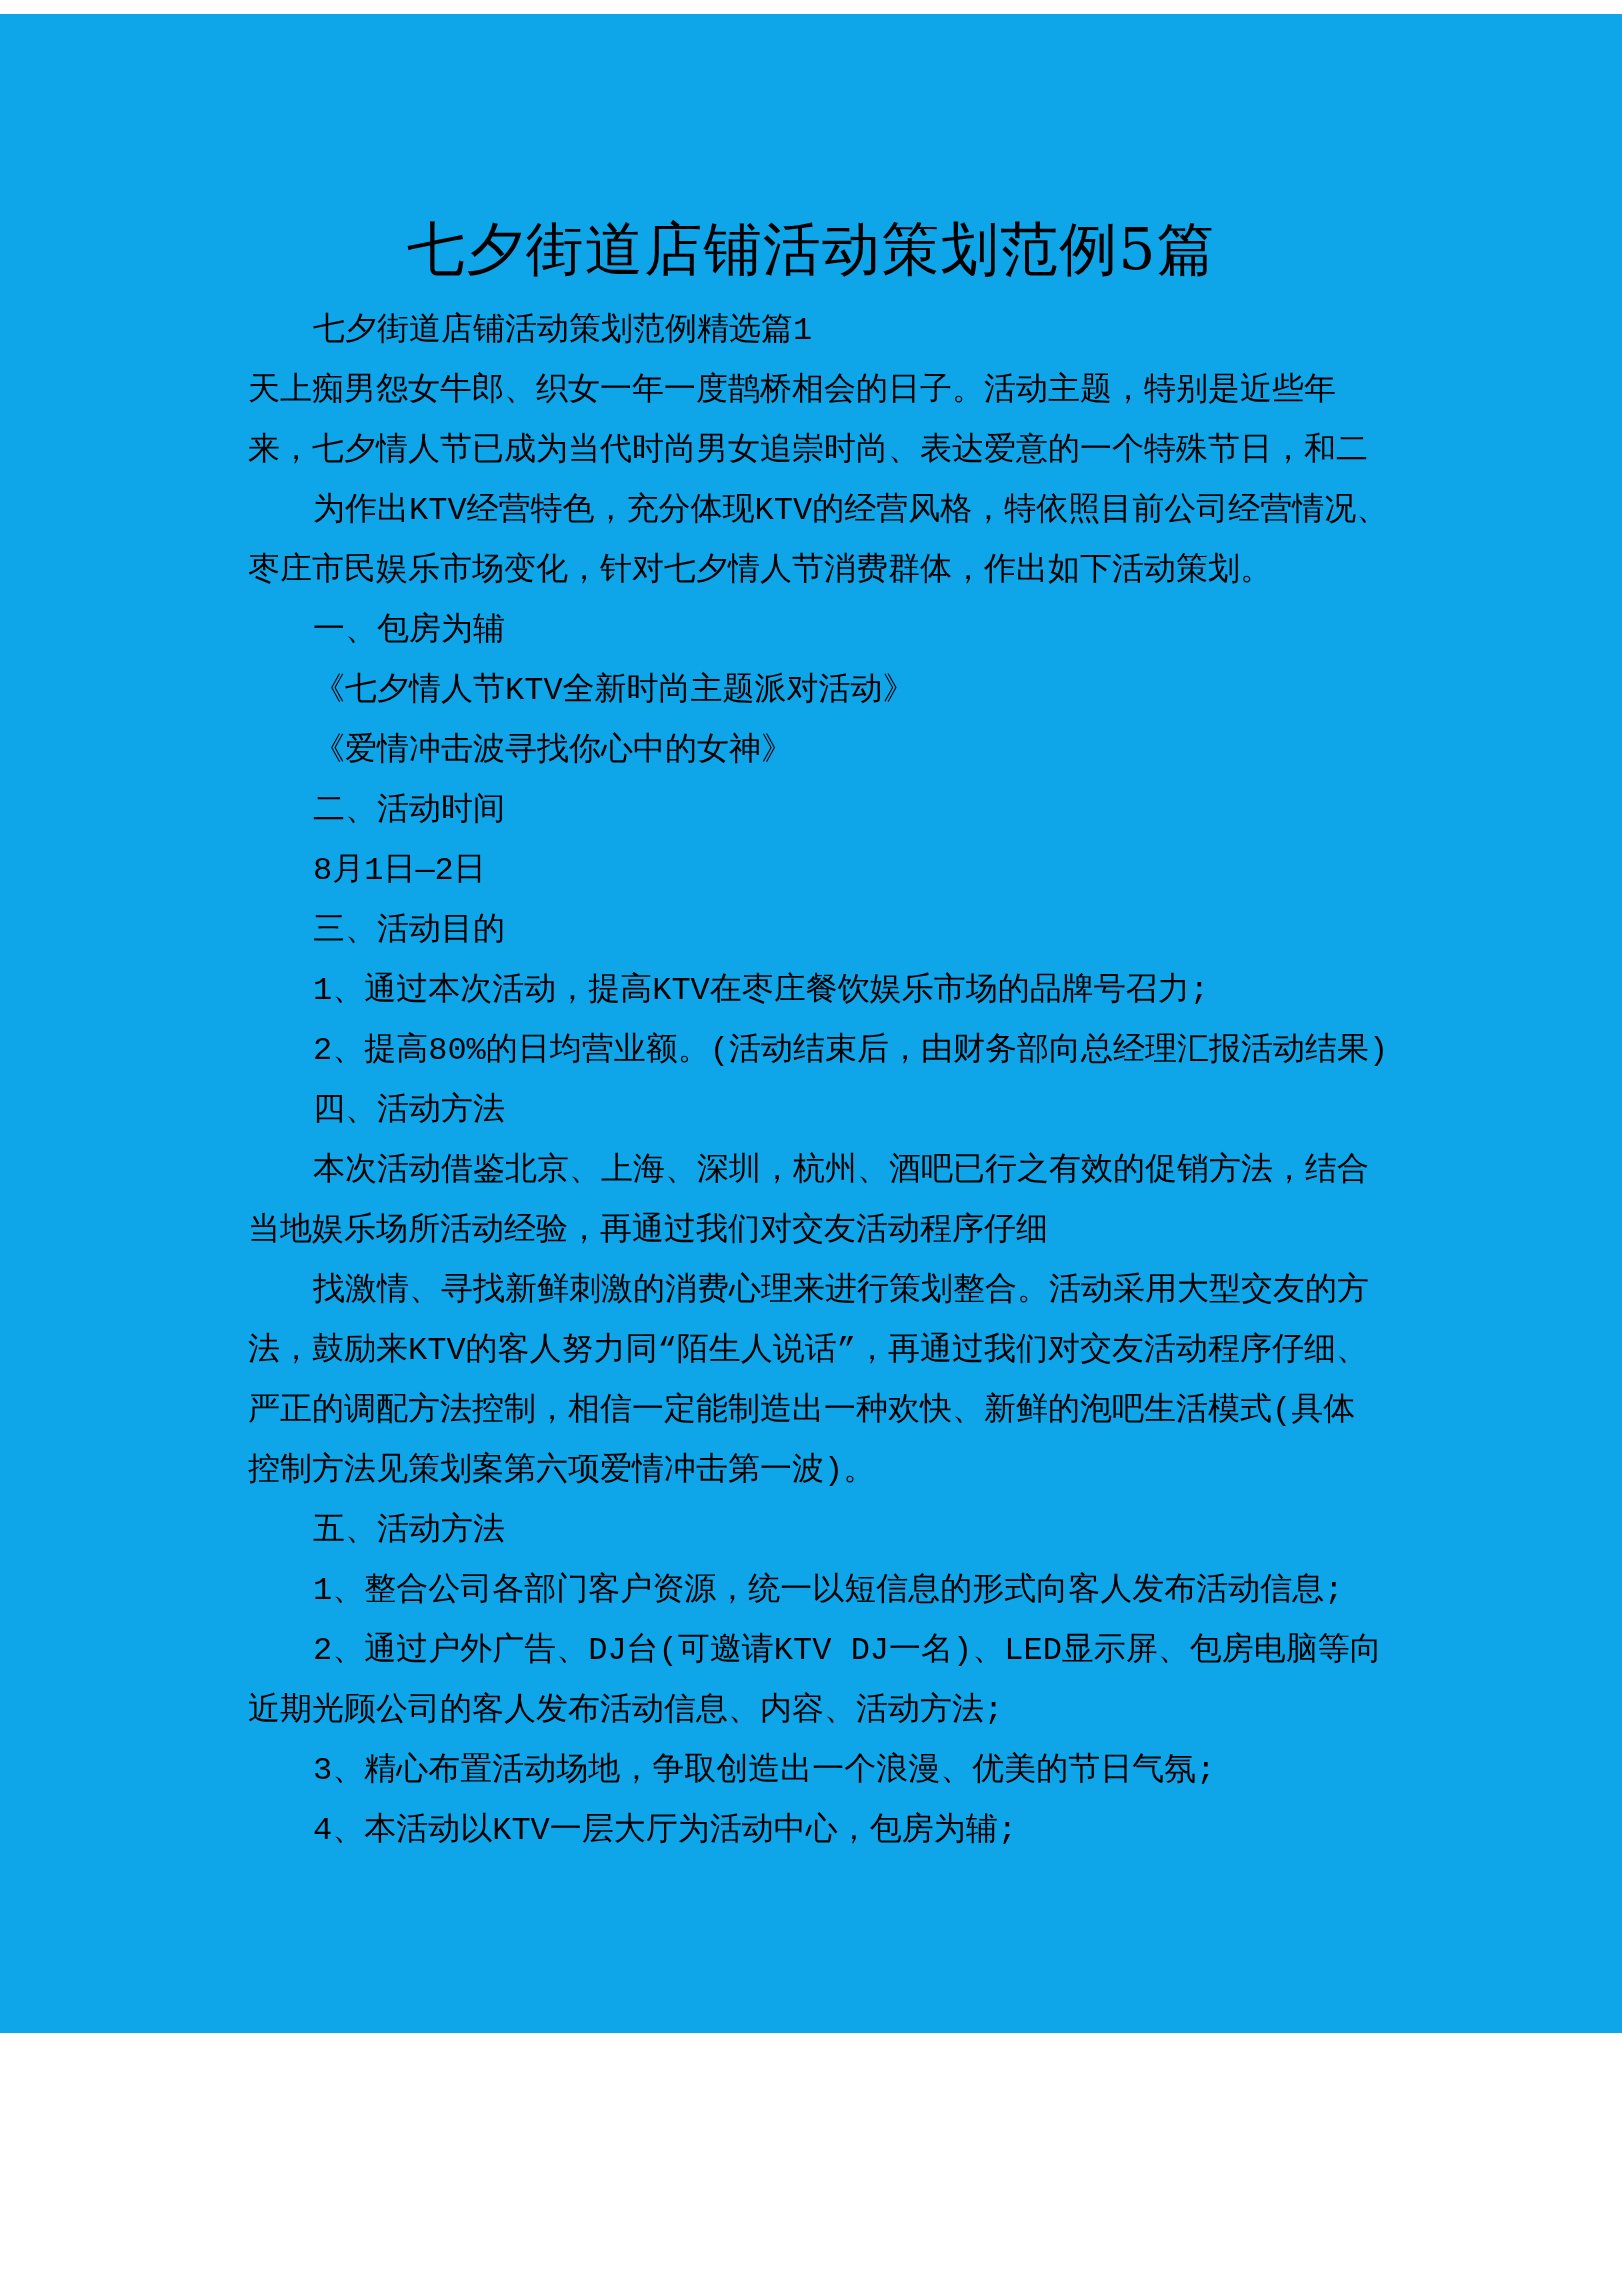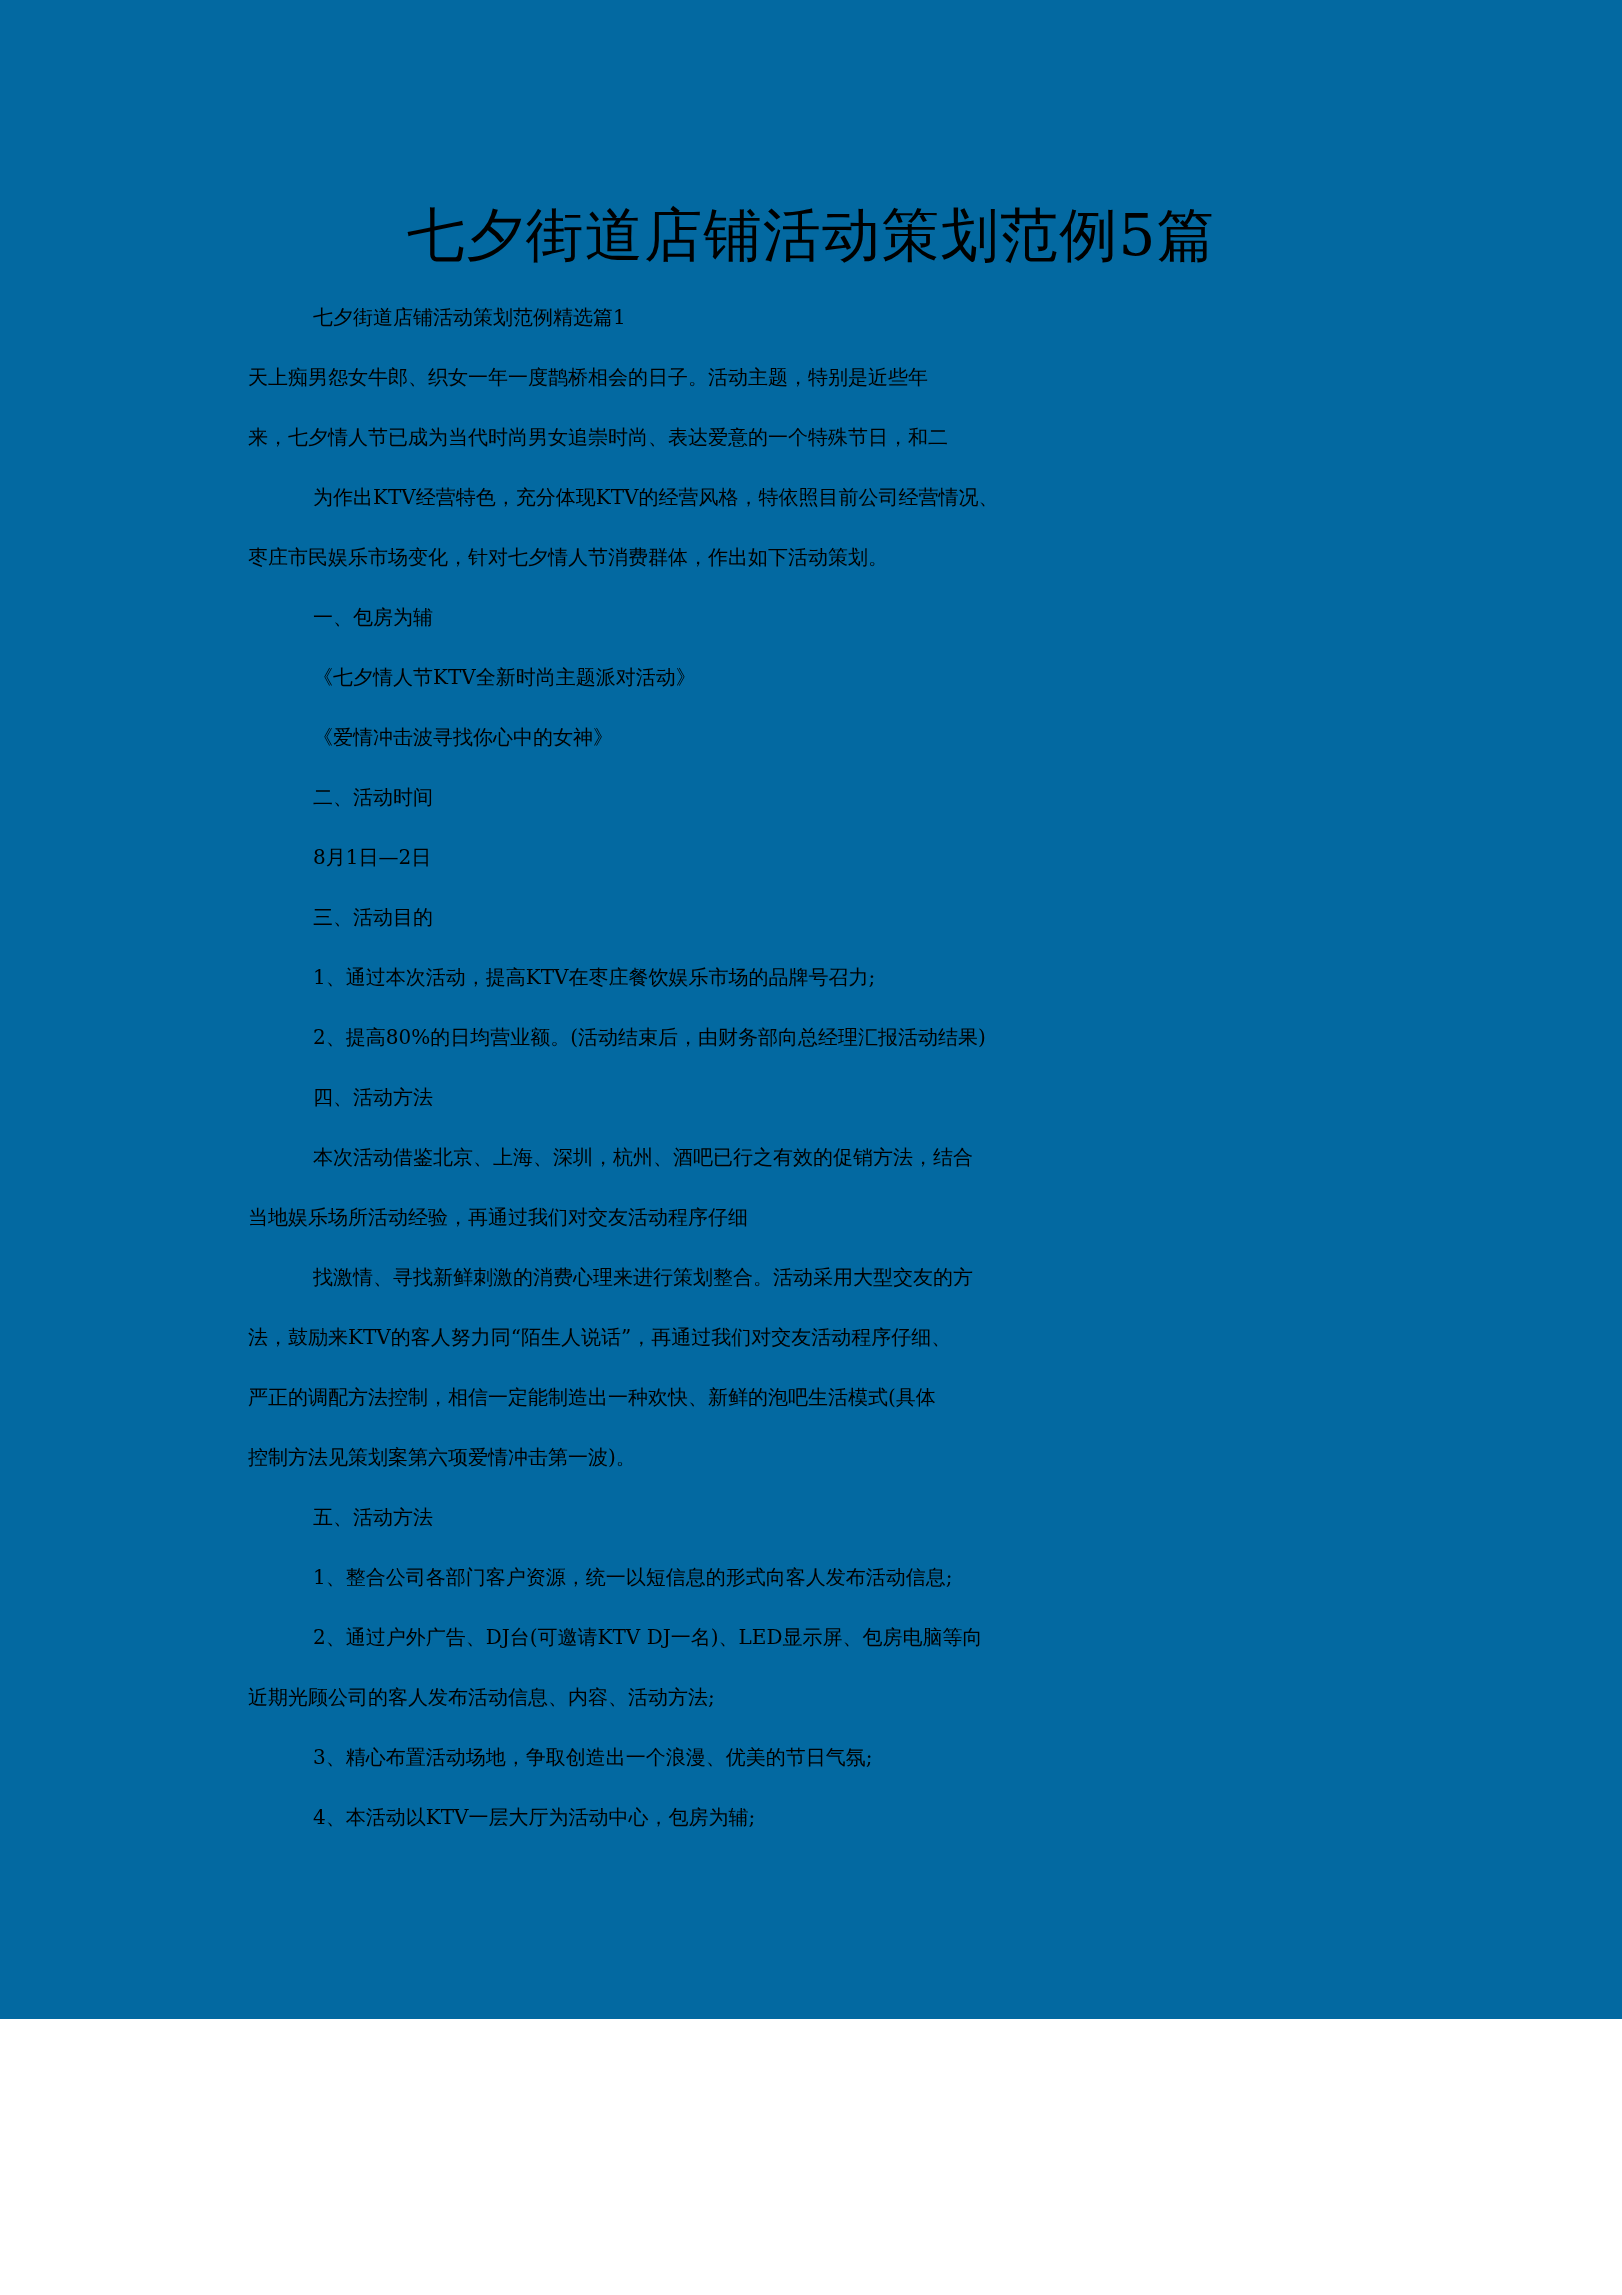--- a/index.html
+++ b/index.html
@@ -11,45 +11,46 @@
       width: 1623px;
       height: 2295px;
       position: relative;
       overflow: hidden;
       font-family: "DejaVu Serif", "Liberation Serif", serif;
       color: #000000;
     }
     .page {
       position: absolute;
       left: 0;
-      top: 0;
+      top: 14px;
       width: 1623px;
       height: 2019px;
-      background: #0369a1;
+      background: #0ea5e9;
     }
     .title {
       position: absolute;
       left: 0;
       width: 1623px;
       top: 196px;
       text-align: center;
       font-size: 58px;
       line-height: 79px;
       letter-spacing: 1.3px;
       font-weight: normal;
       margin: 0;
     }
     .body {
       position: absolute;
       left: 248px;
       top: 287px;
       width: 1140px;
-      font-size: 20px;
+      font-size: 32px;
       line-height: 60px;
       text-align: justify;
+      font-family: Liberation Mono, monospace;
     }
     .line {
       display: block;
       white-space: nowrap;
       height: 60px;
     }
     .indent {
       padding-left: 65px;
     }
   </style>

